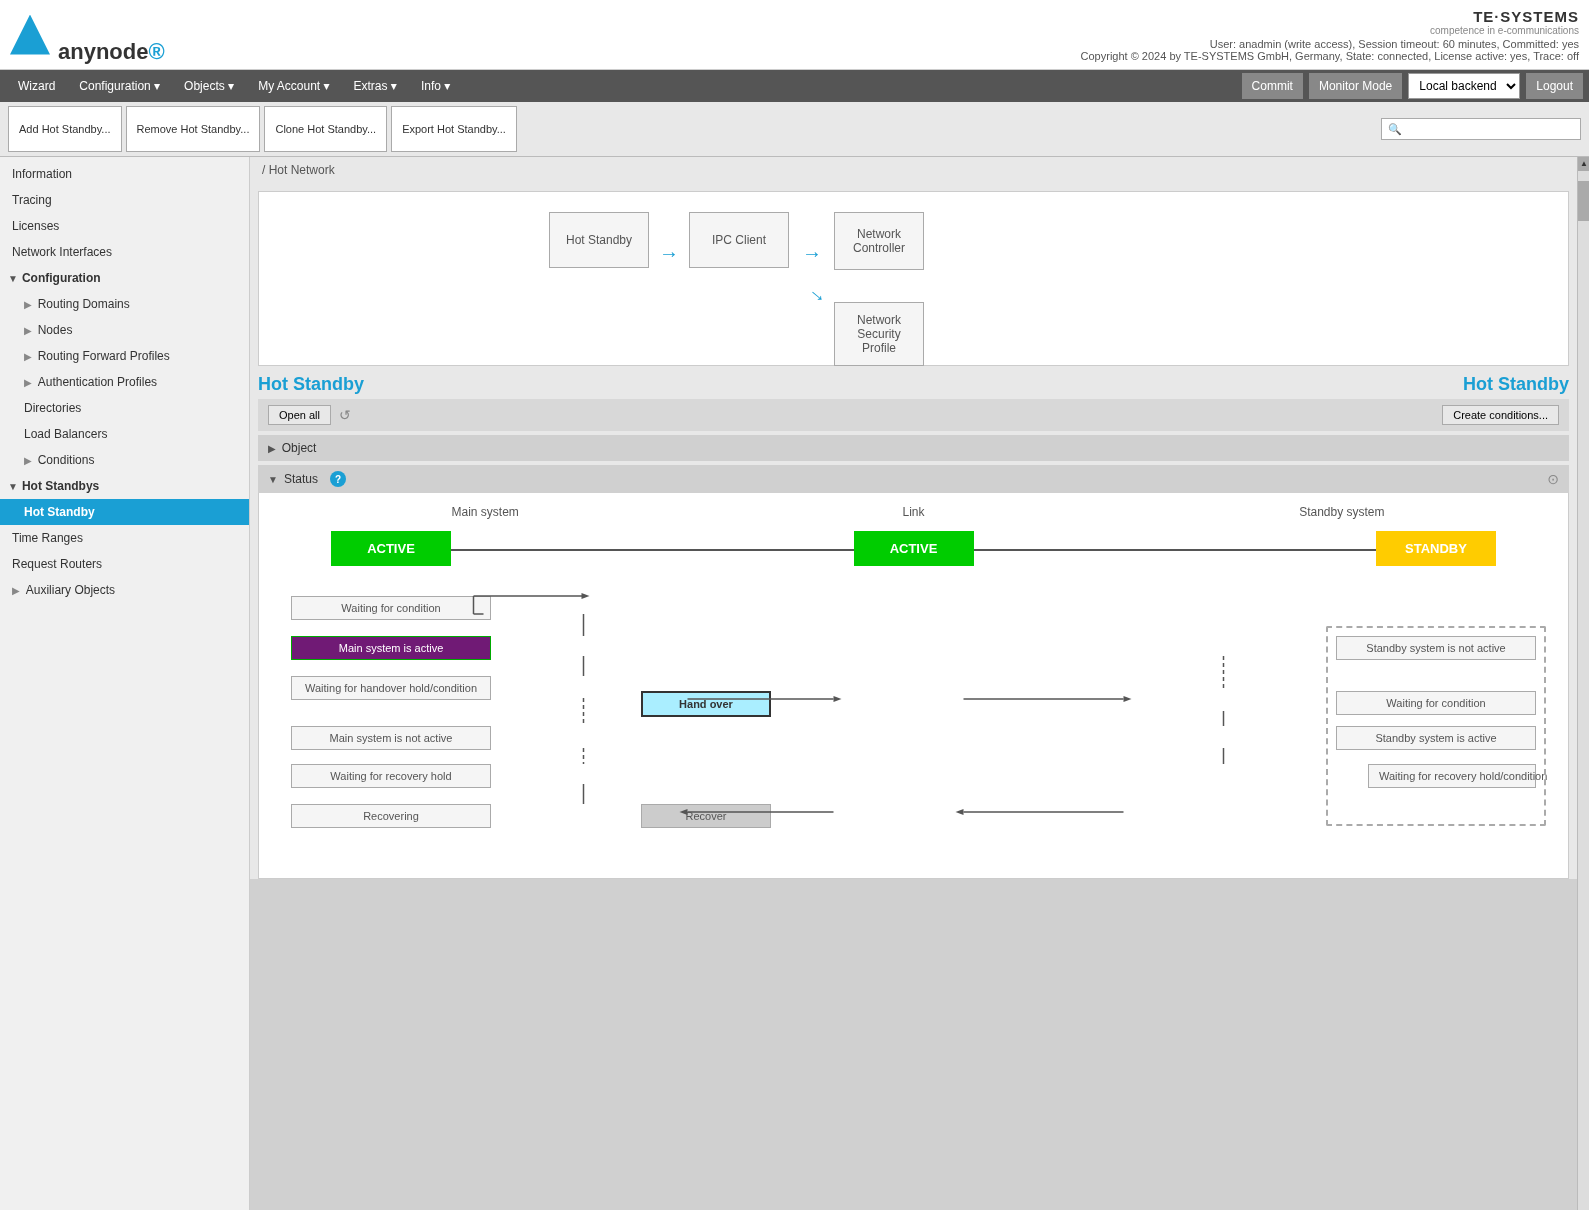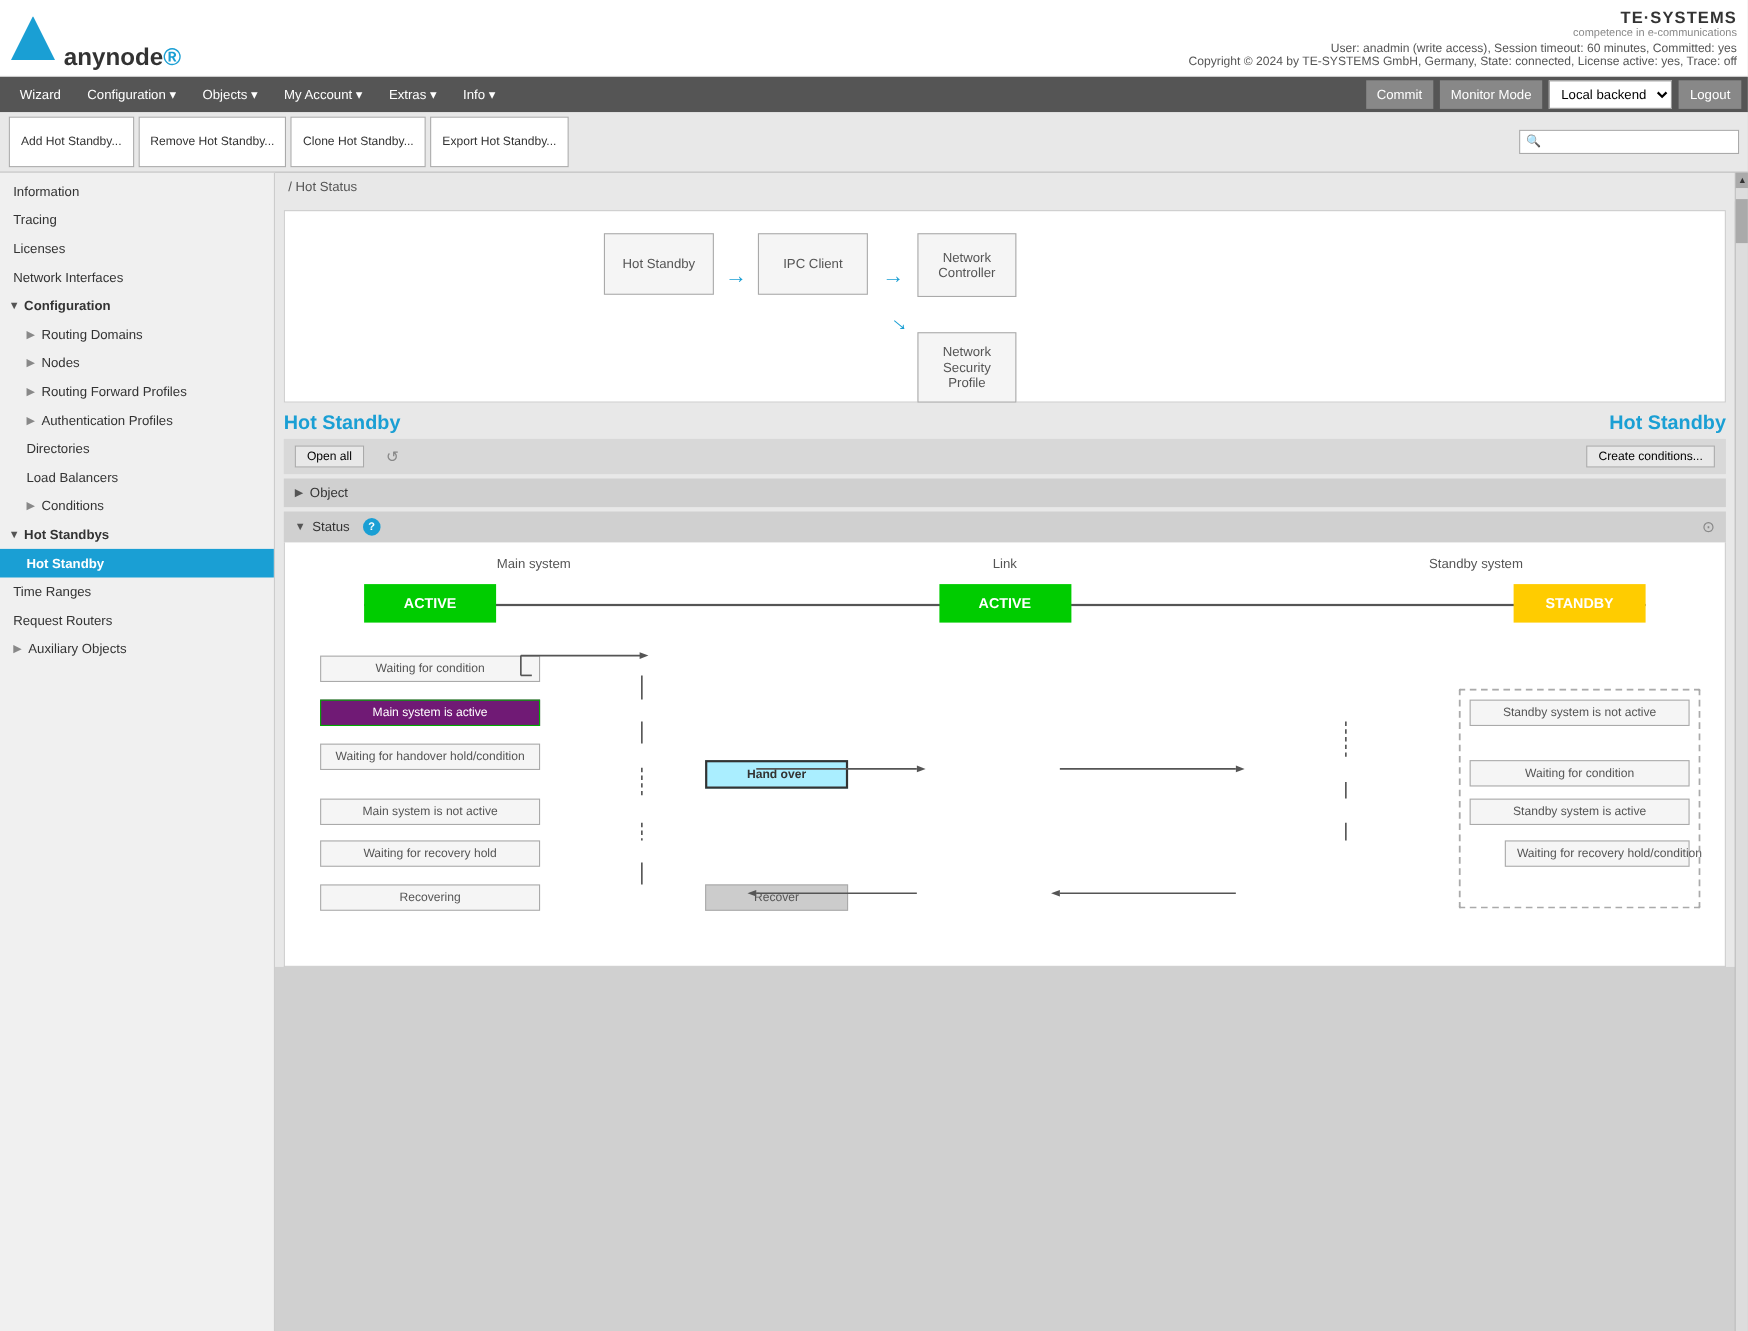--- a/index.html
+++ b/index.html
@@ -439,21 +439,21 @@
     <div class="sidebar-item">Time Ranges</div>
     <div class="sidebar-item">Request Routers</div>
     <div class="sidebar-item">
       <span class="expand-arrow">▶</span> Auxiliary Objects
     </div>
   </div>
 
   <div id="scroll-area">
     <div id="content">
 
-      <div id="breadcrumb">/ Hot Status</div>
+      <div id="breadcrumb">/ Hot Network</div>
 
       <div id="diagram-area" style="height:175px; position:relative; background:#fff; margin:8px; border:1px solid #ccc;">
 
         <div class="diagram-box" style="left:290px;top:20px;min-width:100px;padding:20px 14px;">
           Hot Standby
         </div>
 
         <div style="position:absolute;top:48px;left:400px;font-size:20px;color:#1a9fd4;">→</div>
 
         <div class="diagram-box" style="left:430px;top:20px;min-width:100px;padding:20px 14px;">
@@ -472,21 +472,21 @@
           Network<br>Security<br>Profile
         </div>
       </div>
 
       <div id="hs-title-area">
         <div id="hs-title">Hot Standby</div>
         <div id="hs-title-right">Hot Standby</div>
       </div>
 
       <div id="panel-controls">
-        <div style="display:flex;align-items:center;gap:20px;">
+        <div style="display:flex;align-items:center;gap:8px;">
           <button class="open-all-btn">Open all</button>
           <span style="color:#888;font-size:14px;">↺</span>
         </div>
         <button class="create-conditions-btn">Create conditions...</button>
       </div>
 
       <div class="section-header">
         <span class="collapse-arrow">▶</span>
         <span>Object</span>
       </div>

